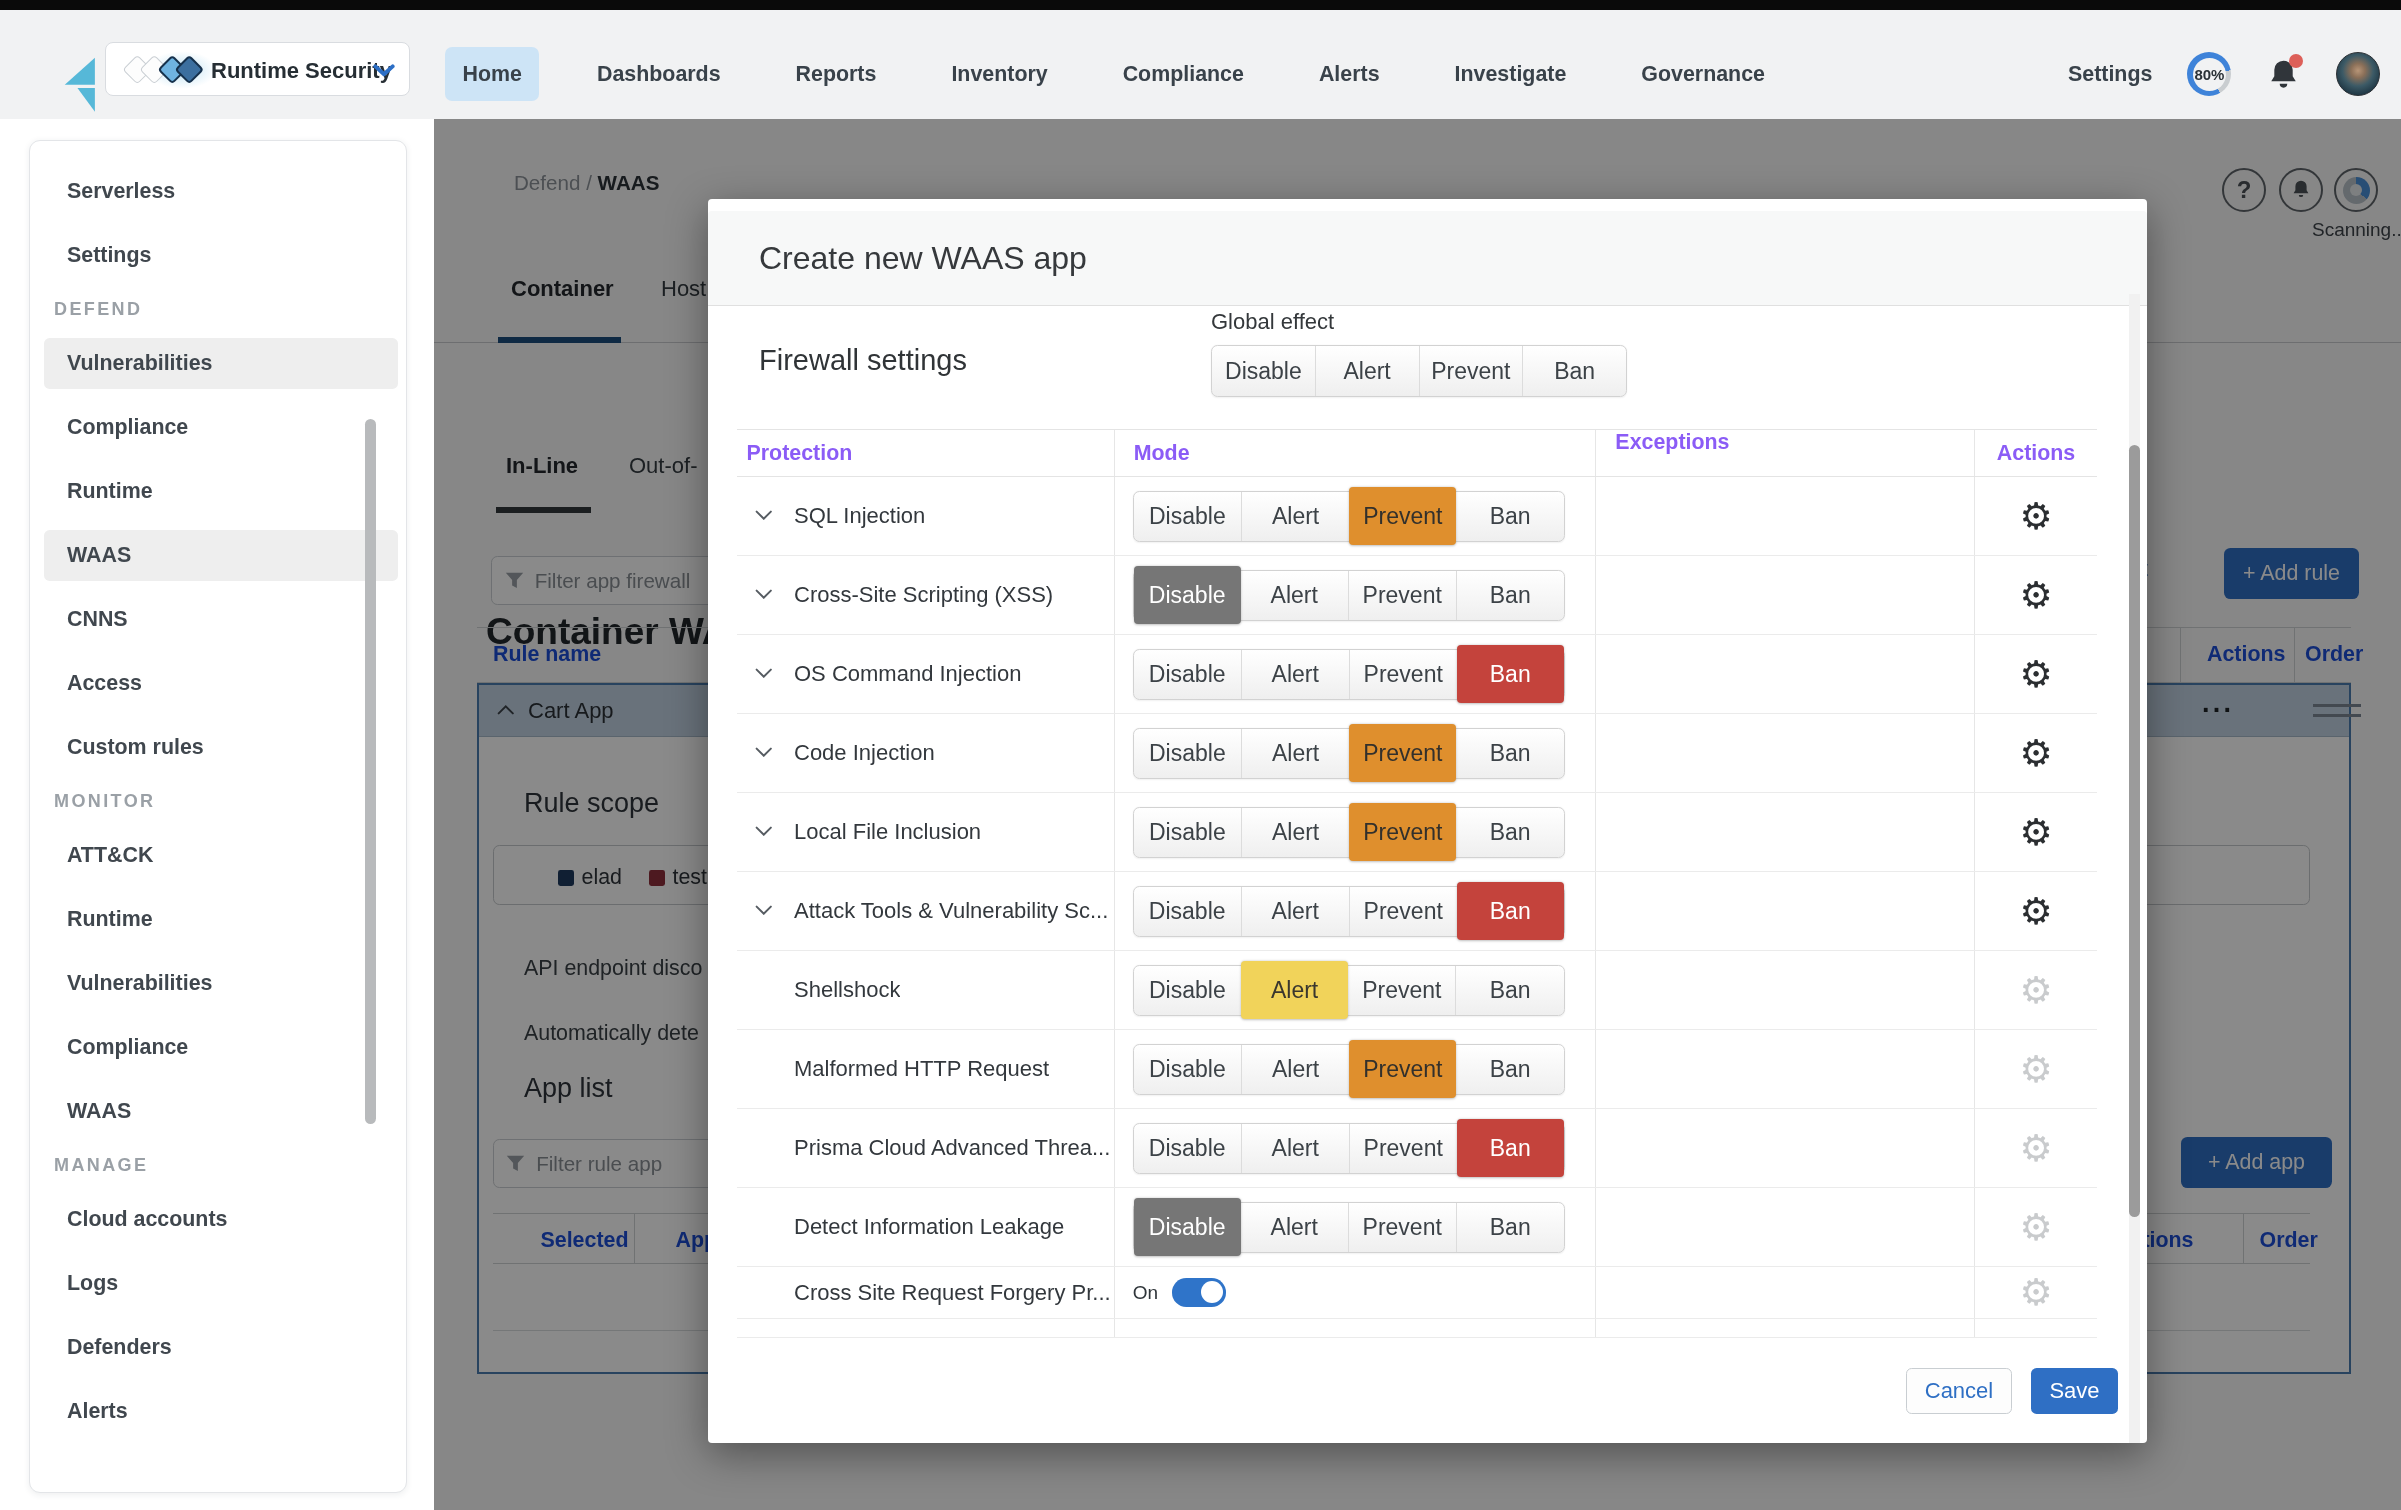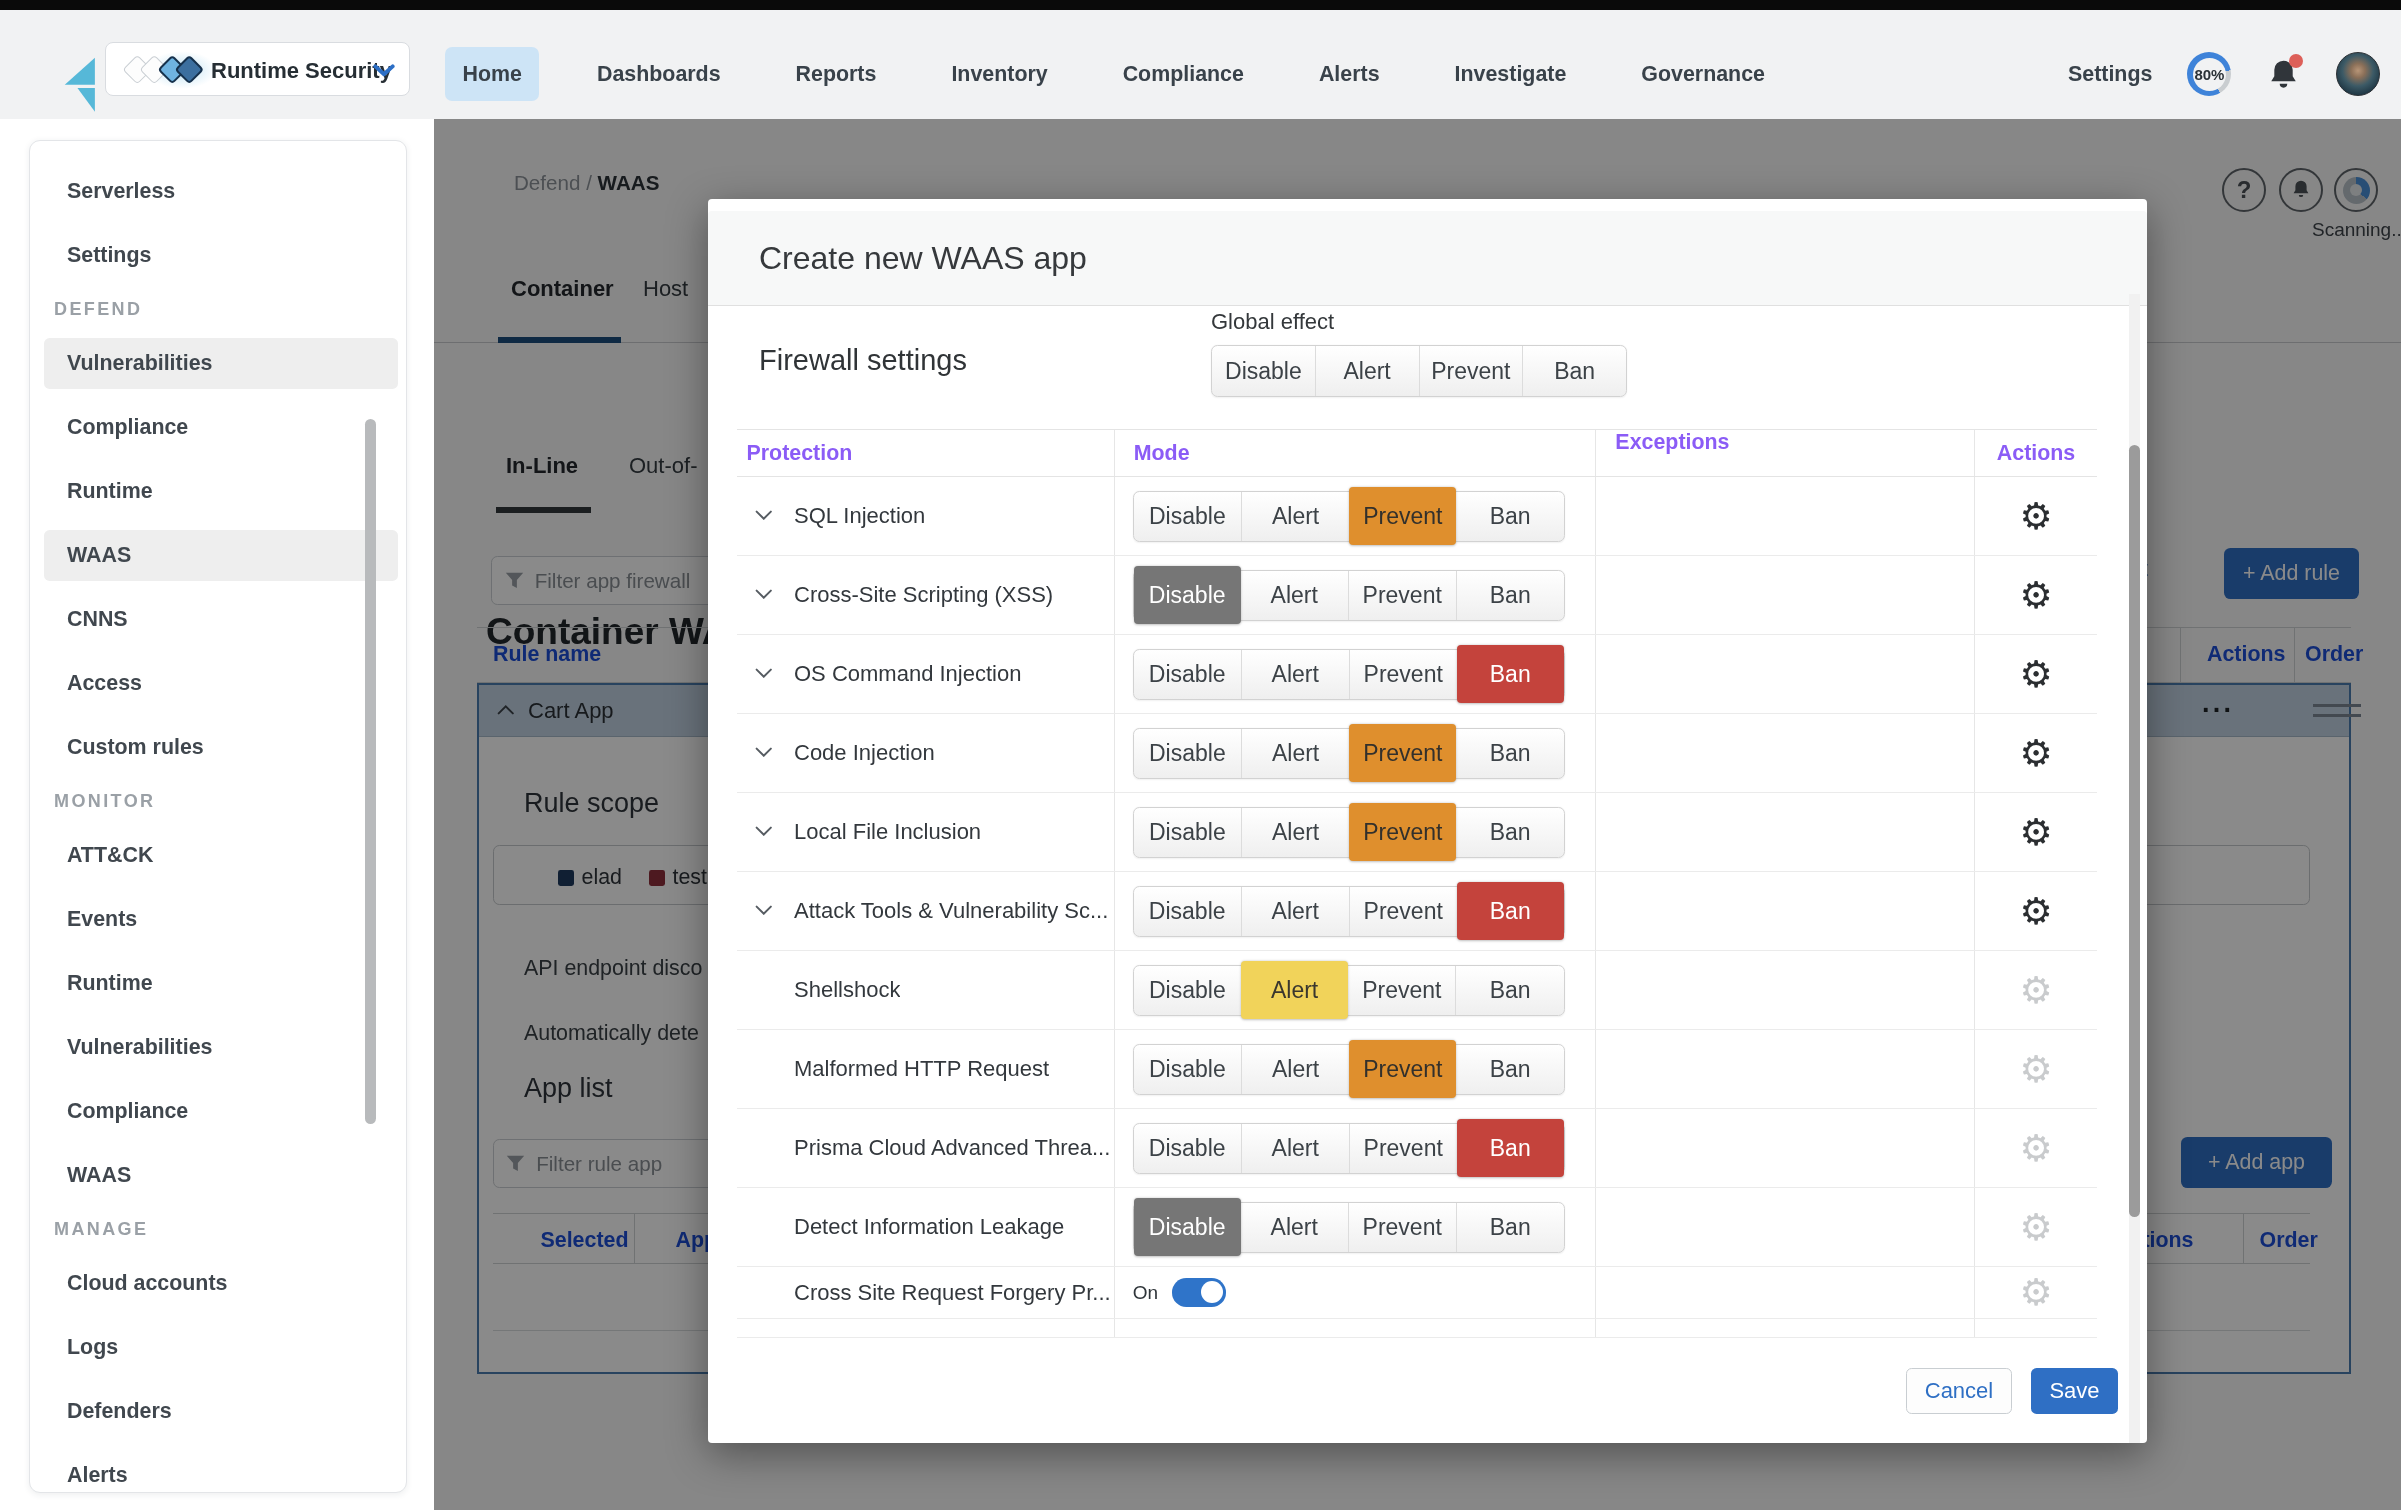--- a/index.html
+++ b/index.html
@@ -73,21 +73,21 @@
   #scan-swirl { width:27px; height:27px; border-radius:50%;
     background:conic-gradient(#4a90d9 0 130deg, #b9c2ca 130deg 360deg); position:relative; }
   #scan-swirl::after { content:""; position:absolute; left:7.1px; top:7.1px; width:12.7px; height:12.7px;
     border-radius:50%; background:#e8eaec; }
   #scanning-label { left:1858px; top:100px; width:135px; text-align:center; font-size:19px;
     color:#3e444a; }
   #page-header-border { left:0; top:223px; width:1968px; height:0.8px; background:#c9cccf; }
   .tab-label { font-size:22px; color:#343b41; cursor:pointer; }
   .tab-label.active { font-weight:700; color:#23282d; }
   #tab-container { left:77px; top:157px; }
-  #tab-host { left:209px; top:157px; }
+  #tab-host { left:227px; top:157px; }
   #tab-container-underline { left:64px; top:218px; width:123px; height:5.6px; background:#1d4e7e; }
   #subtab-inline { left:72px; top:334px; }
   #subtab-outof { left:195px; top:334px; width:79px; overflow:hidden; white-space:nowrap; }
   #subtab-inline-underline { left:62px; top:388px; width:95px; height:5.6px; background:#33383c; }
   #page-title { left:52px; top:492px; font-size:37px; font-weight:700; color:#22272c;
     width:226px; overflow:hidden; white-space:nowrap; }
   #page-desc { left:52px; top:600px; font-size:21.4px; color:#474e54; width:230px;
     overflow:hidden; white-space:nowrap; }
   .filter-box { height:49px; background:#fff; border:0.8px solid #ccd0d4; border-radius:6.4px;
     display:flex; align-items:center; padding:0 12.7px; gap:11px; }
@@ -275,23 +275,20 @@
         <span class="lbl">Access</span>
       </div>
       <div class="side-item">
         <span class="lbl">Custom rules</span>
       </div>
       <div class="side-header">MONITOR</div>
       <div class="side-item">
         <span class="lbl">ATT&amp;CK</span>
       </div>
       <div class="side-item">
-        <span class="lbl">Events</span>
-      </div>
-      <div class="side-item">
         <span class="lbl">Runtime</span>
       </div>
       <div class="side-item">
         <span class="lbl">Vulnerabilities</span>
       </div>
       <div class="side-item">
         <span class="lbl">Compliance</span>
       </div>
       <div class="side-item">
         <span class="lbl">WAAS</span>

